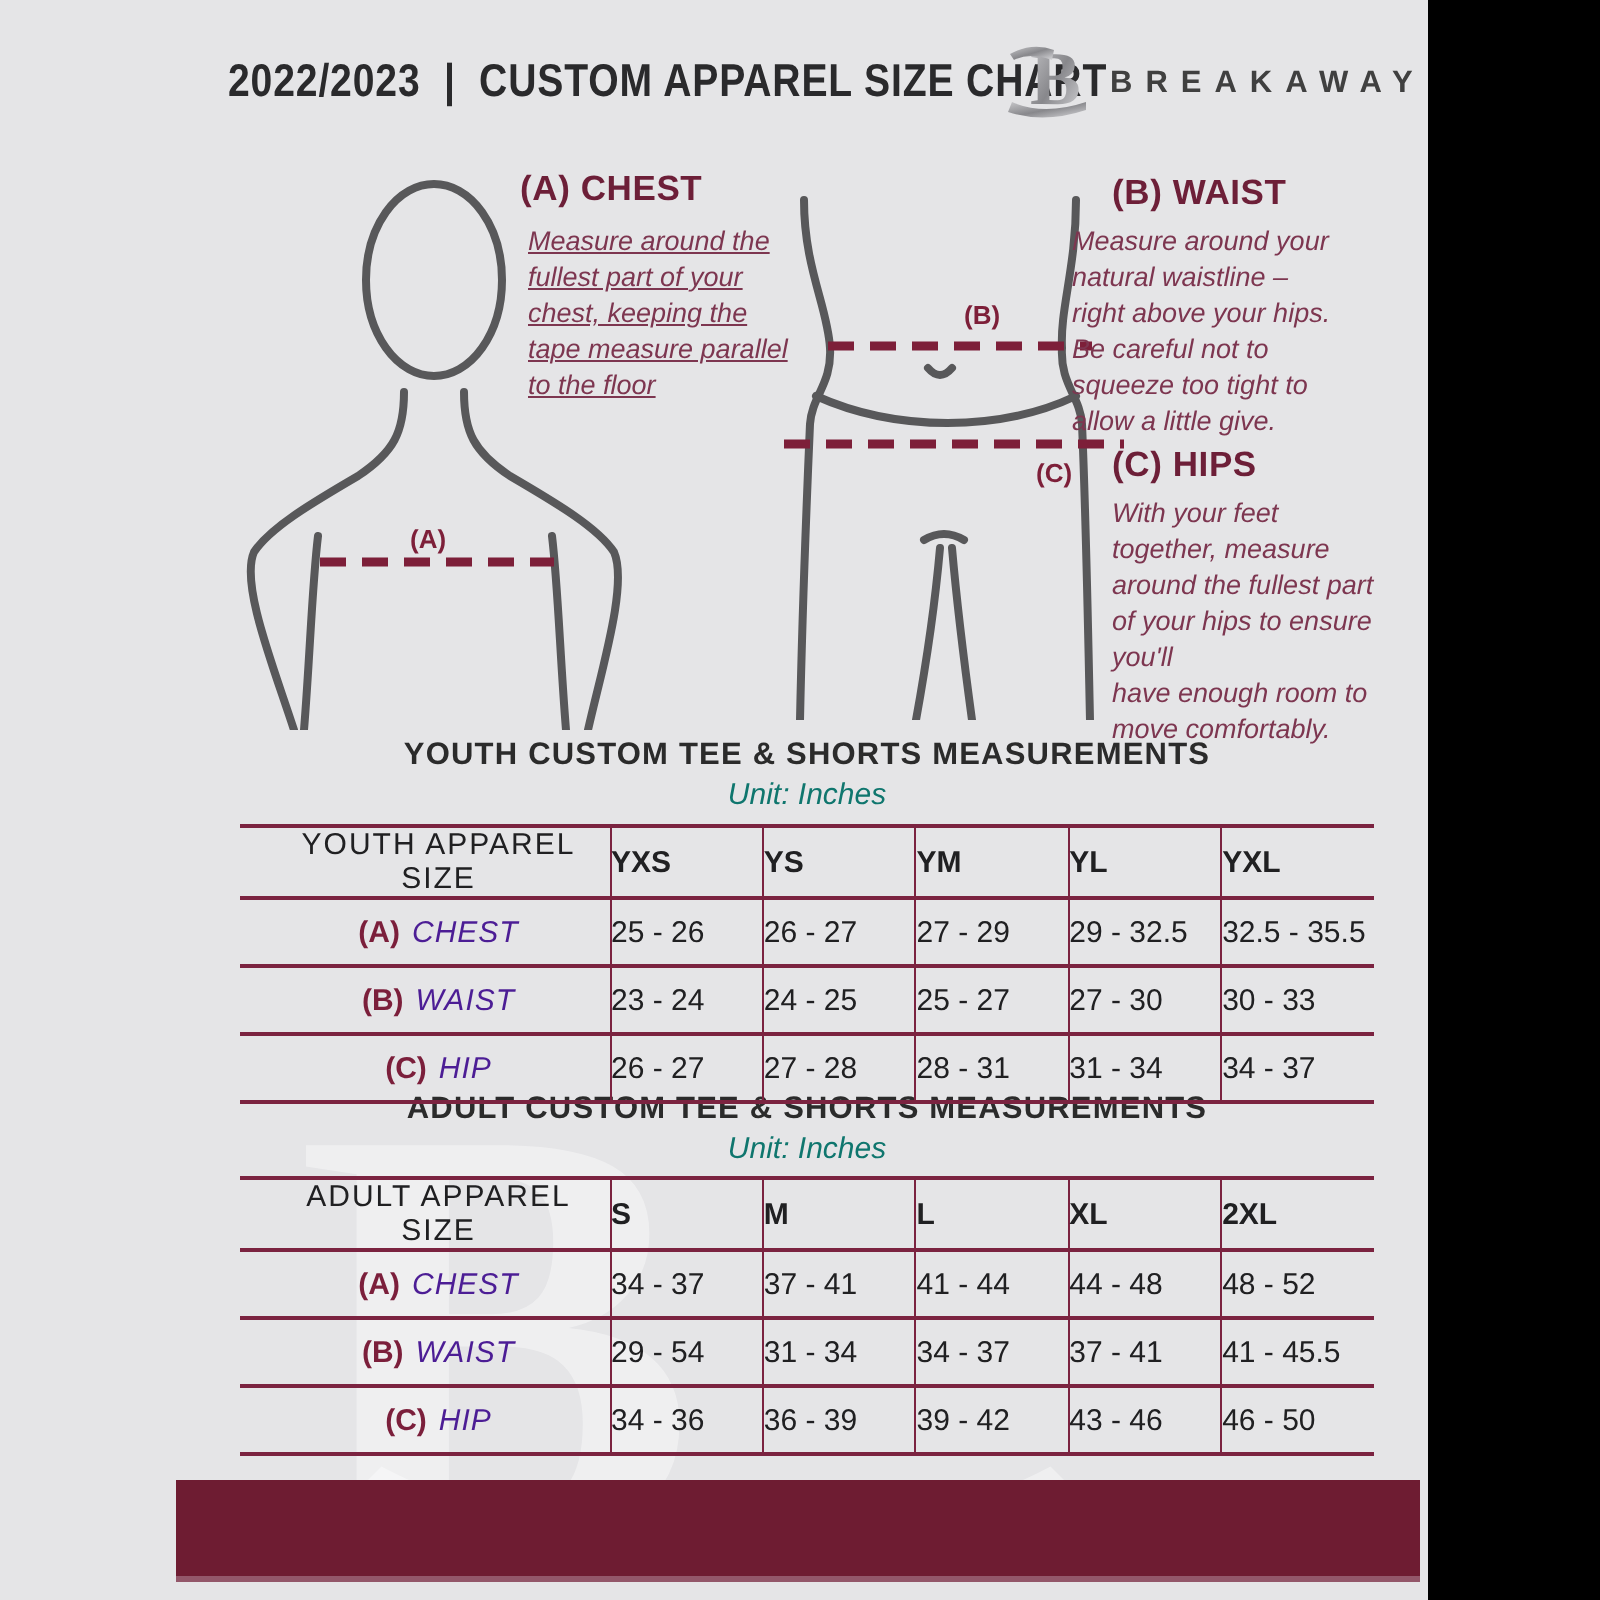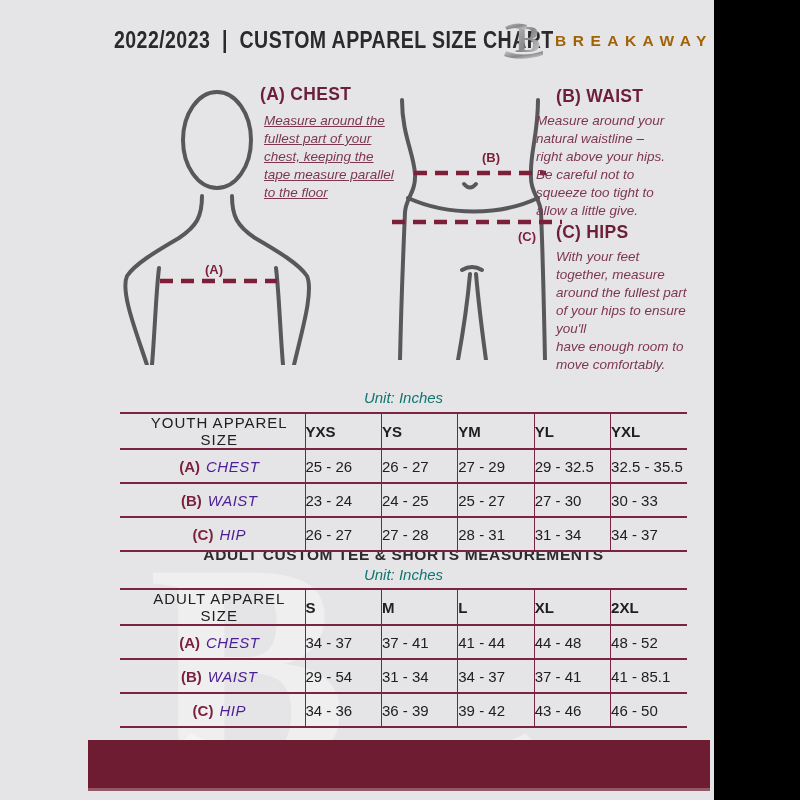--- a/index.html
+++ b/index.html
@@ -16,21 +16,21 @@
     position:absolute; right:0; top:0; width:86px; height:800px; background:#000;
   }
   
   .header-title {
     position:absolute; left:114px; top:27px;
     font-weight:bold; font-size:23px; color:#2a2a2c;
     letter-spacing:0.5px; white-space:pre;
     transform:scaleX(0.85); transform-origin:left top;
   }
   .logo { position:absolute; left:502px; top:16px; display:flex; align-items:center; gap:9px; }
-  .brand { font-weight:bold; font-size:15.5px; letter-spacing:6.5px; color:#a16207; white-space:nowrap; }
+  .brand { font-weight:bold; font-size:15.5px; letter-spacing:6.5px; color:#404040; white-space:nowrap; }
   
   .fig { position:absolute; }
   .guide-h {
     position:absolute; font-weight:bold; font-size:17.5px;
     color:#6d1f38; letter-spacing:0.3px; white-space:nowrap;
   }
   .guide-p {
     position:absolute; font-style:italic; font-size:13.5px; line-height:1.33;
     color:#7d3650; white-space:pre-line;
   }
@@ -158,20 +158,21 @@
 together, measure
 around the fullest part
 of your hips to ensure
 you'll
 have enough room to
 move comfortably.</div>
 
   <div class="watermark">B</div>
   <div class="watermark-swoosh"></div>
 
+  <div class="section-title" style="top:369px;">YOUTH CUSTOM TEE &amp; SHORTS MEASUREMENTS</div>
   <div class="unit-label" style="top:389px;">Unit: Inches</div>
 
   <table class="size" style="top:412px;">
     <colgroup>
         <col class="c0">
         <col>
         <col>
         <col>
         <col>
         <col>
@@ -240,21 +241,21 @@
       <td>41 - 44</td>
       <td>44 - 48</td>
       <td>48 - 52</td>
     </tr>
     <tr>
       <td class="rowlabel"><span class="rk">(B)</span><span class="rl">WAIST</span></td>
       <td>29 - 54</td>
       <td>31 - 34</td>
       <td>34 - 37</td>
       <td>37 - 41</td>
-      <td>41 - 85.1</td>
+      <td>41 - 45.5</td>
     </tr>
     <tr>
       <td class="rowlabel"><span class="rk">(C)</span><span class="rl">HIP</span></td>
       <td>34 - 36</td>
       <td>36 - 39</td>
       <td>39 - 42</td>
       <td>43 - 46</td>
       <td>46 - 50</td>
     </tr>
   </tbody>

